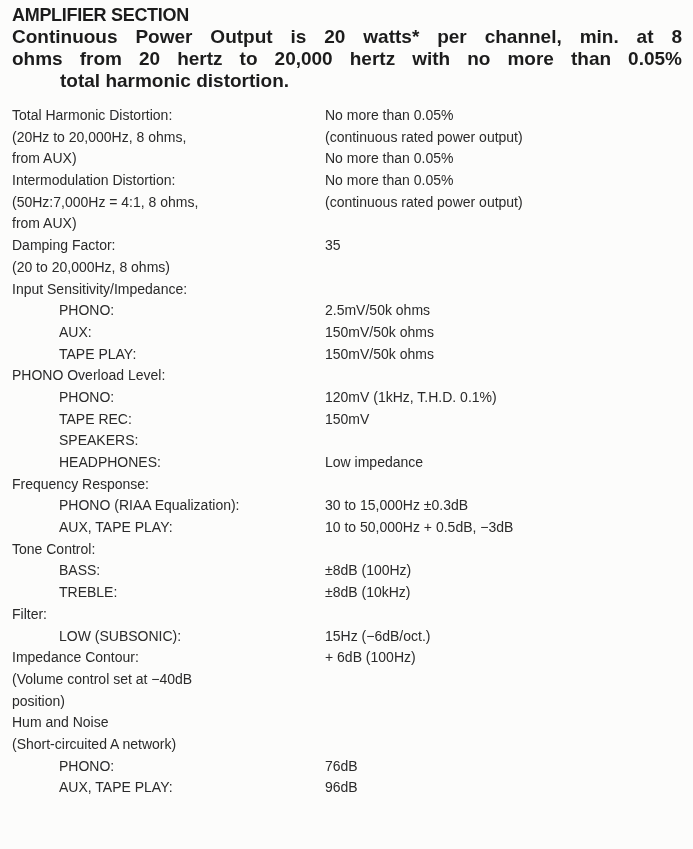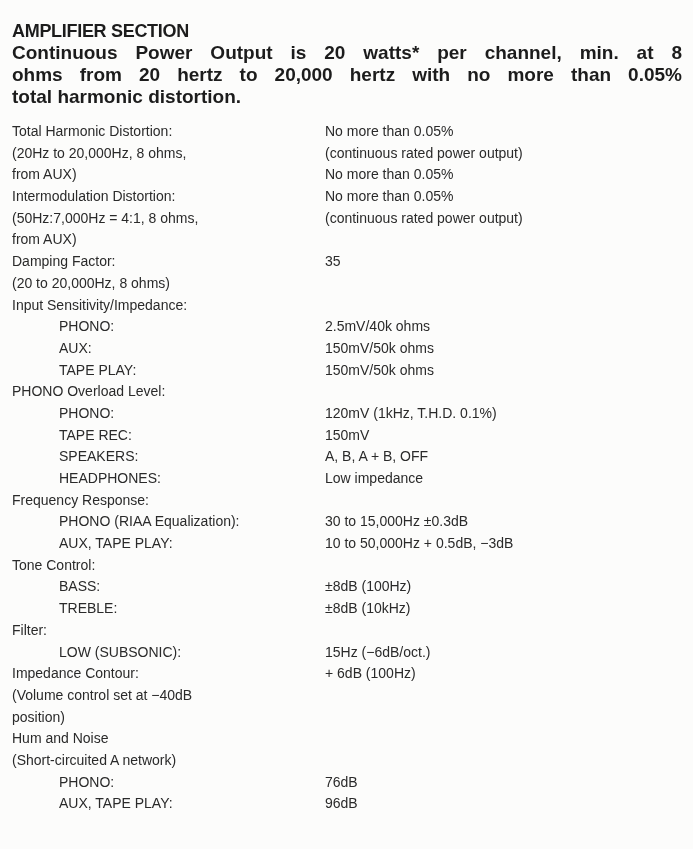--- a/index.html
+++ b/index.html
@@ -3,36 +3,36 @@
 <meta charset="utf-8">
 <style>
   html, body { margin: 0; padding: 0; }
   body {
     width: 693px; height: 849px; overflow: hidden;
     background: #fcfcfb;
     color: #1c1c1c;
     font-family: "Liberation Sans", "DejaVu Sans", sans-serif;
     position: relative;
   }
-  .page { position: absolute; left: 0; top: 16px; width: 693px; height: 758px; }
+  .page { position: absolute; left: 0; top: 0; width: 693px; height: 758px; }
   .section-title {
     position: absolute; left: 12px; top: 4px;
     font-size: 18px; font-weight: bold; letter-spacing: -0.3px;
     line-height: 22px; white-space: nowrap;
   }
   .headline {
     position: absolute; left: 12px; top: 26px; width: 670px;
     font-size: 19px; font-weight: bold; line-height: 22px;
     letter-spacing: 0px;
   }
   .headline .hl {
     display: block; text-align: justify; text-align-last: justify;
     white-space: nowrap; height: 22px;
   }
-  .headline .hl.last { text-align-last: left; }
+  .headline .hl.last { text-align-last: left; margin-left: 48px; }
   .specs {
     position: absolute; left: 12px; top: 105px; width: 670px;
     font-size: 14px; line-height: 21.7px;
     color: #2a2a2a;
   }
   .row { position: relative; height: 21.7px; white-space: nowrap; }
   .lbl { position: absolute; left: 0; top: 0; }
   .lbl.indent { left: 47px; }
   .val { position: absolute; left: 313px; top: 0; }
 </style>
@@ -80,21 +80,21 @@
       <div class="row">
         <span class="lbl">(20 to 20,000Hz, 8 ohms)</span>
         <span class="val"></span>
       </div>
       <div class="row">
         <span class="lbl">Input Sensitivity/Impedance:</span>
         <span class="val"></span>
       </div>
       <div class="row">
         <span class="lbl indent">PHONO:</span>
-        <span class="val">2.5mV/40k ohms</span>
+        <span class="val">2.5mV/50k ohms</span>
       </div>
       <div class="row">
         <span class="lbl indent">AUX:</span>
         <span class="val">150mV/50k ohms</span>
       </div>
       <div class="row">
         <span class="lbl indent">TAPE PLAY:</span>
         <span class="val">150mV/50k ohms</span>
       </div>
       <div class="row">
@@ -104,21 +104,20 @@
       <div class="row">
         <span class="lbl indent">PHONO:</span>
         <span class="val">120mV (1kHz, T.H.D. 0.1%)</span>
       </div>
       <div class="row">
         <span class="lbl indent">TAPE REC:</span>
         <span class="val">150mV</span>
       </div>
       <div class="row">
         <span class="lbl indent">SPEAKERS:</span>
-        <span class="val">A, B, A + B, OFF</span>
       </div>
       <div class="row">
         <span class="lbl indent">HEADPHONES:</span>
         <span class="val">Low impedance</span>
       </div>
       <div class="row">
         <span class="lbl">Frequency Response:</span>
         <span class="val"></span>
       </div>
       <div class="row">

